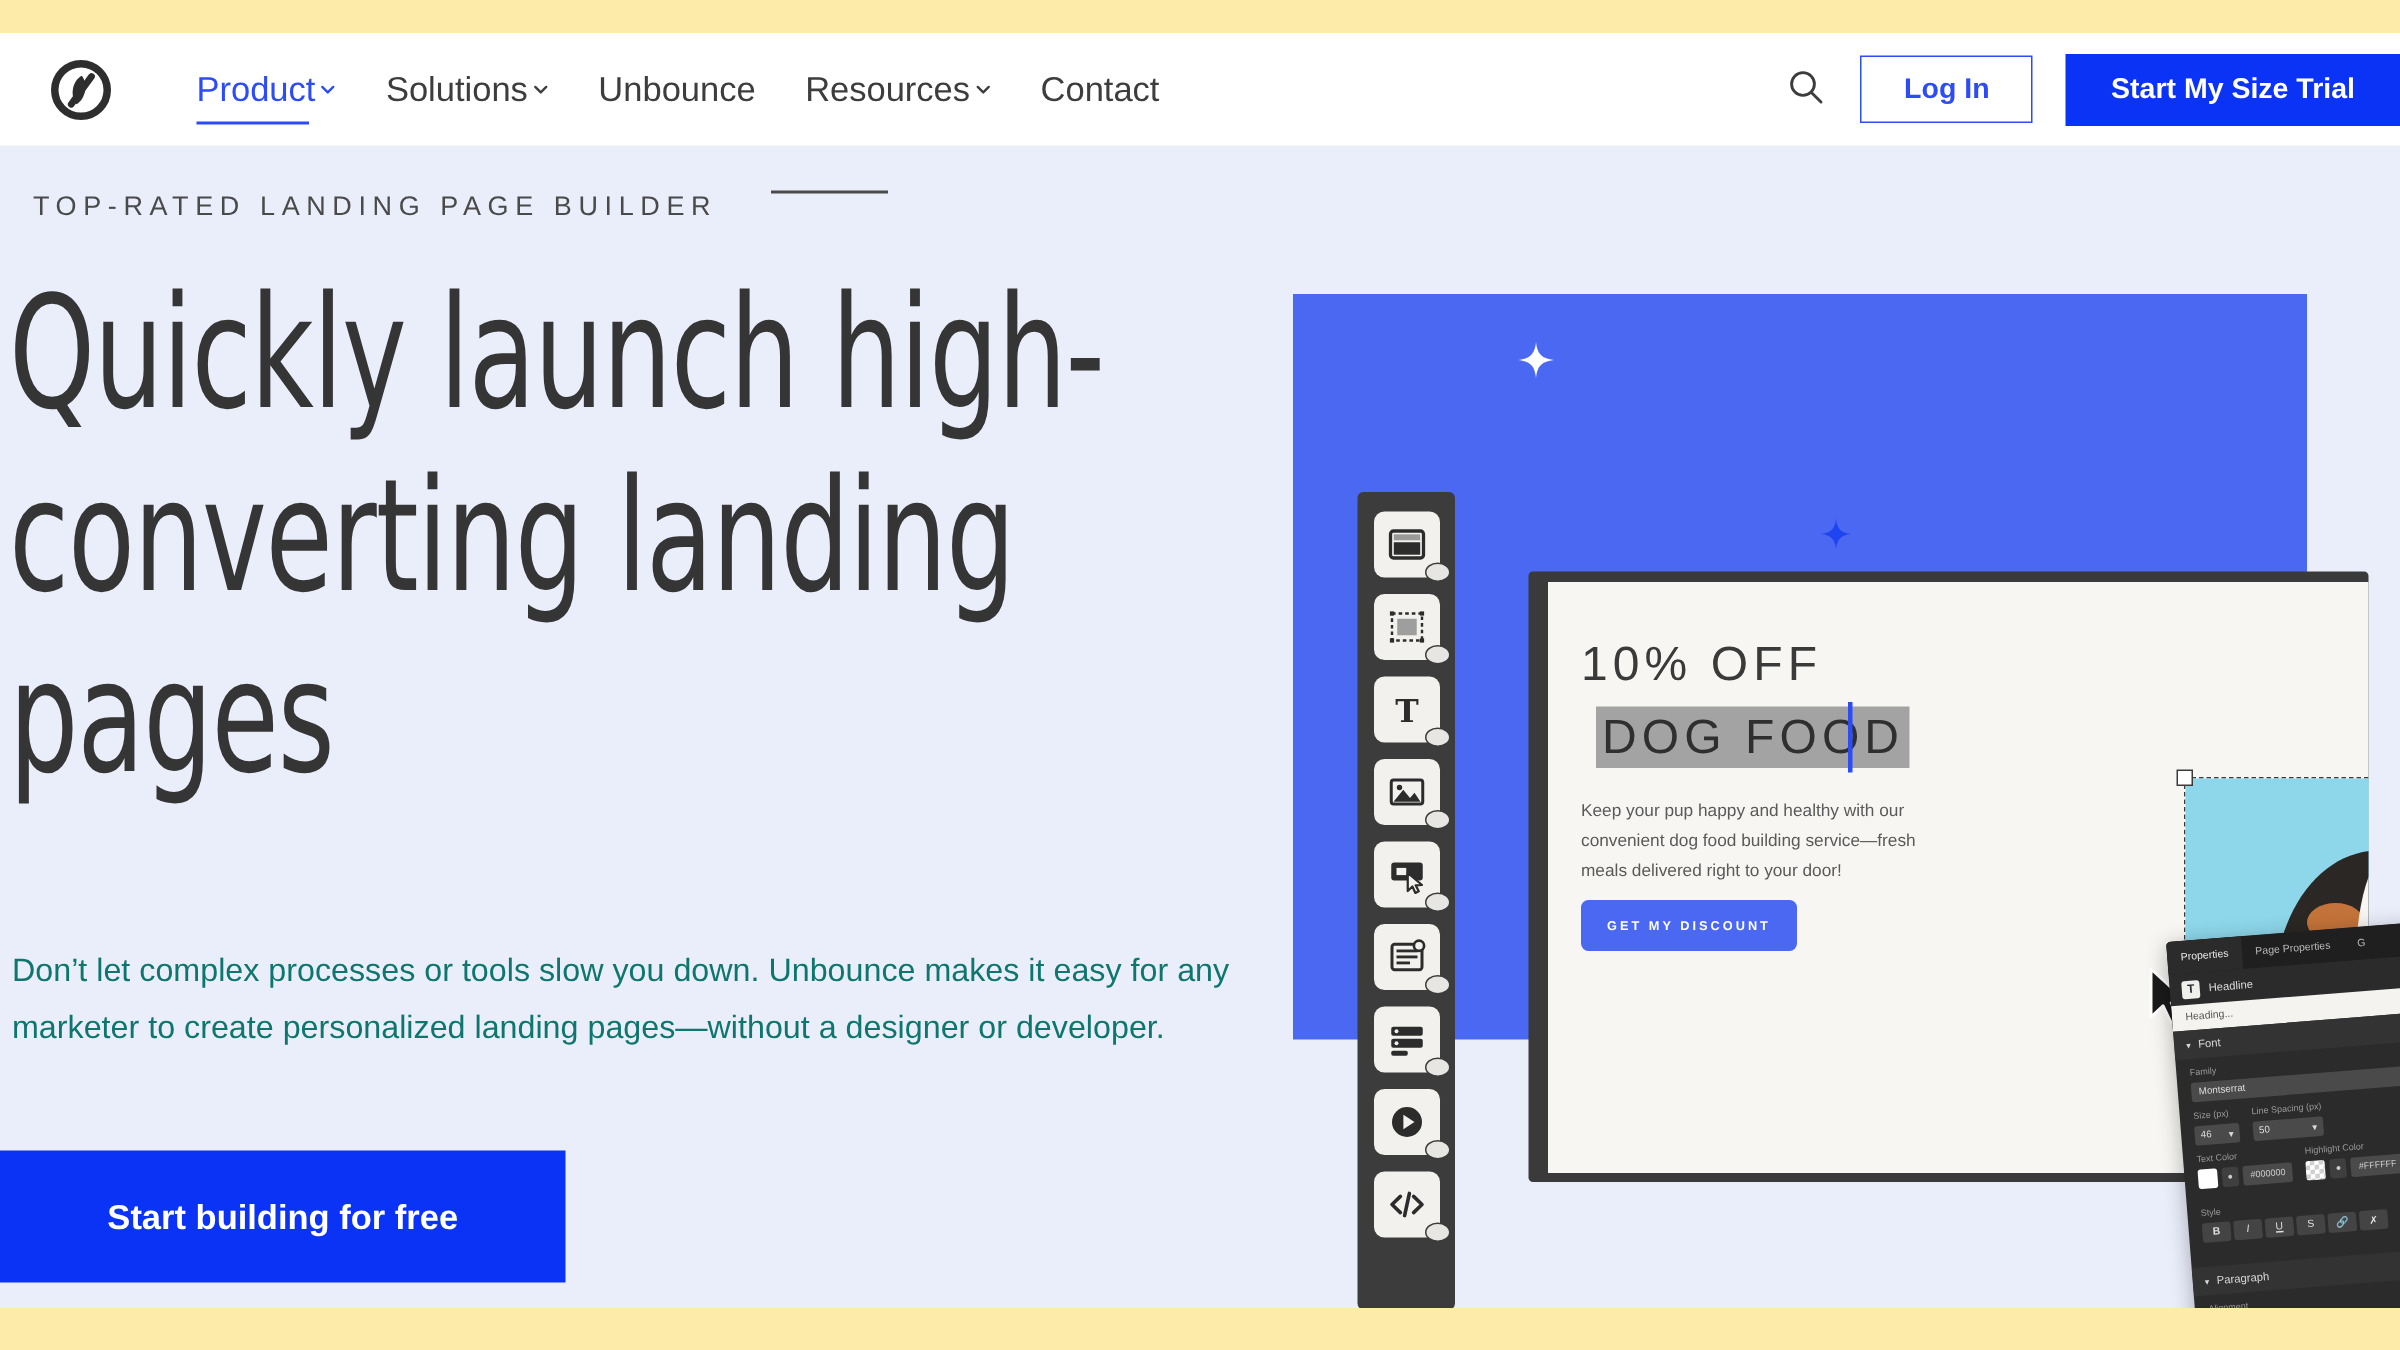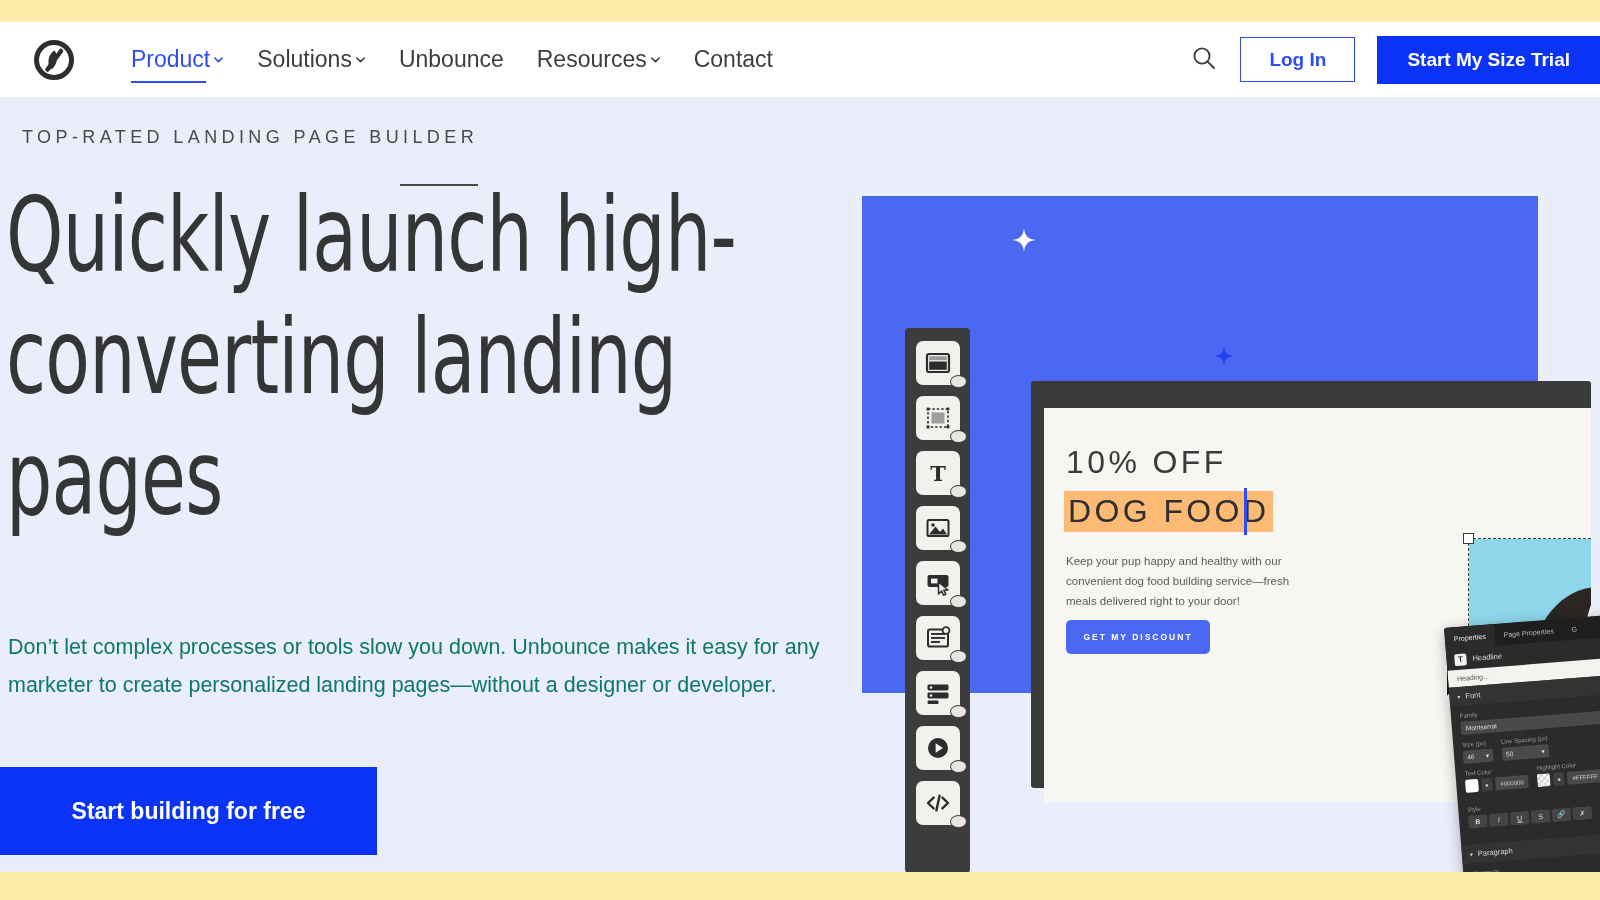--- a/index.html
+++ b/index.html
@@ -80,21 +80,21 @@
     white-space:nowrap;
   }
 
   
   .hero {
     position:absolute; left:0; top:97px; width:1600px; height:775px;
     background:#eaeefb; overflow:hidden;
   }
   .eyebrow-row {
     position:absolute; left:22px; top:30px;
-    display:flex; align-items:flex-end; gap:36px;flex-direction:column;
+    display:flex; align-items:flex-start; gap:36px;
   }
   .eyebrow {
     font-size:18px; letter-spacing:4.4px; color:#4a4a4a; font-weight:400;
     white-space:nowrap;
   }
   .eyebrow-rule { width:78px; height:2px; background:#4a4a4a; }
 
   .headline {
     position:absolute; left:6px; top:78px; width:830px;
     font-family:"DejaVu Sans Condensed","Liberation Sans Narrow","Liberation Sans", sans-serif;
@@ -143,36 +143,35 @@
     width:15px; height:11px; border-radius:50%;
     background:#e7e6e2; border:1.5px solid #3c3c3c;
   }
   .tool svg { display:block; }
 
   
   .canvas {
     position:absolute; left:157px; top:185px;
     width:560px; height:407px;
     background:#3a3a3a; border-radius:3px;
-    padding:27px 0 0 13px;
-    margin-left:12px;
+    padding:7px 0 0 13px;
   }
   .canvas-inner {
     width:547px; height:394px; background:#f7f6f3;
     position:relative; overflow:hidden;
   }
   .mock-h1 {
     position:absolute; left:22px; top:36px;
     font-size:32px; letter-spacing:3.4px; color:#3a3a3a; font-weight:500;
     white-space:nowrap;
   }
   .mock-h2 {
-    position:absolute; left:20px; top:83px;
+    position:absolute; left:32px; top:83px;
     font-size:32px; letter-spacing:3.4px; color:#2f2f2f; font-weight:500;
-    background:#fdba74; padding:2px 4px;
+    background:#a3a3a3; padding:2px 4px;
     white-space:nowrap;
   }
   .caret {
     position:absolute; left:200px; top:80px;
     width:3px; height:47px; background:#2d4cf5;
   }
   .mock-p {
     position:absolute; left:22px; top:143px; width:228px;
     font-size:11.5px; line-height:1.75; color:#5a5a5a;
   }

